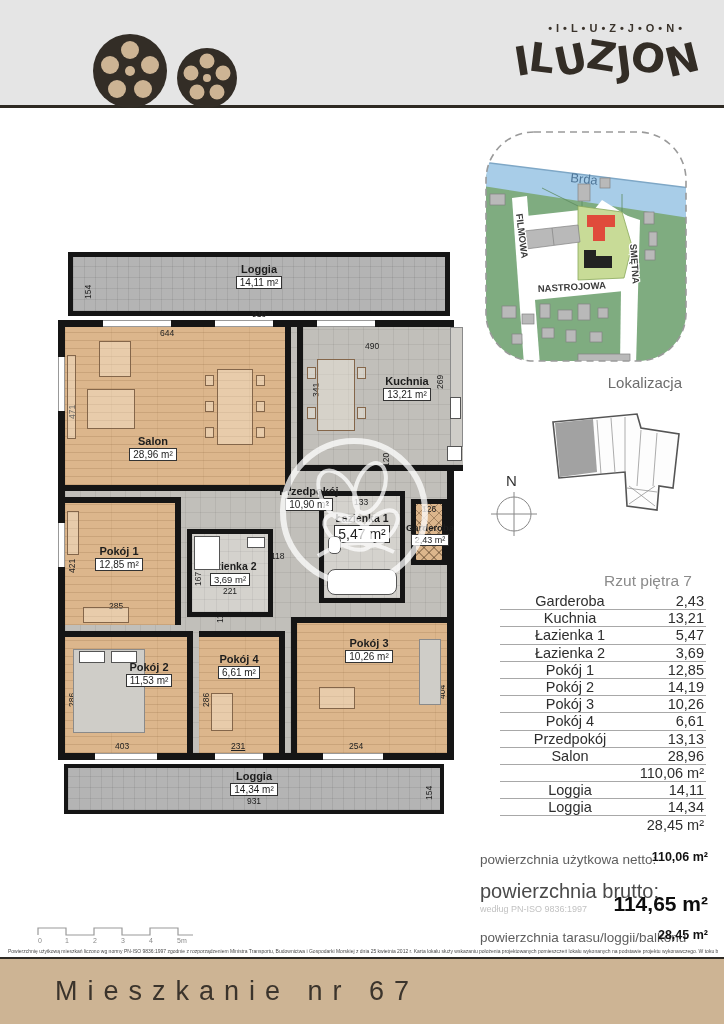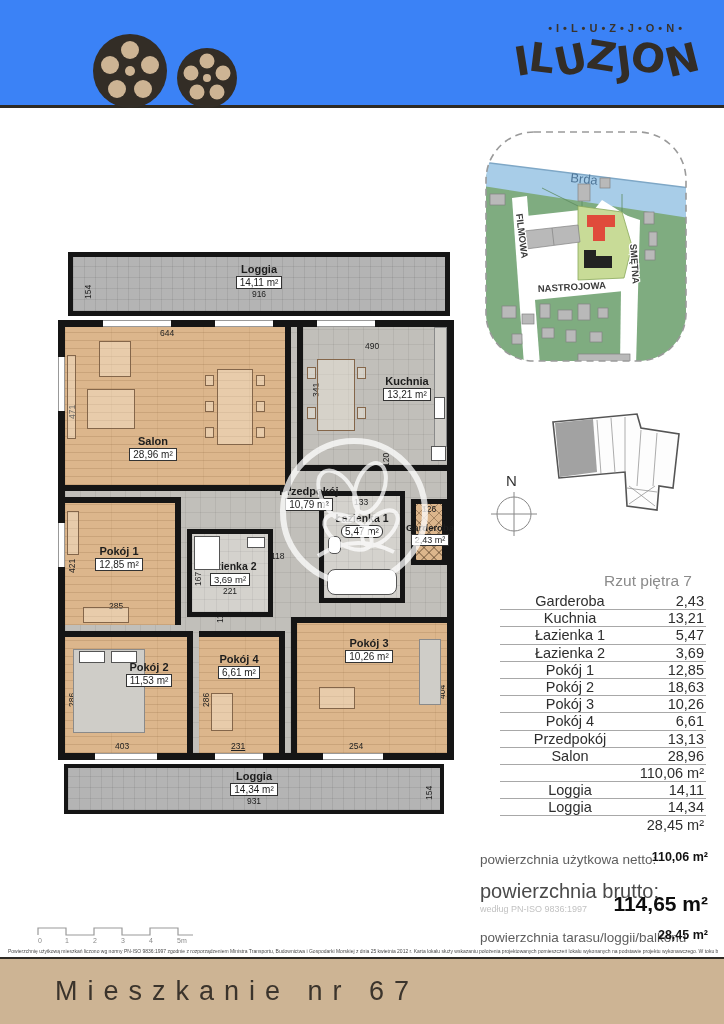--- a/index.html
+++ b/index.html
@@ -2,21 +2,21 @@
 <html><head>
 <meta charset="utf-8">
 <style>
   * { margin:0; padding:0; box-sizing:border-box; }
   html,body { background:#888; }
   body { font-family:"Liberation Sans", sans-serif; }
   .page { position:relative; width:724px; height:1024px; background:#ffffff; margin:0 auto; overflow:hidden; }
   .abs { position:absolute; }
 
   
-  .header { position:absolute; left:0; top:0; width:724px; height:108px; background:#3b82f6; border-bottom:3px solid #2e2a23; }
+  .header { position:absolute; left:0; top:0; width:724px; height:108px; background:#e5e5e5; border-bottom:3px solid #2e2a23; }
   .reels { position:absolute; left:85px; top:18px; }
   .brand-small { position:absolute; right:38px; top:22px; font-size:11px; letter-spacing:4px; color:#3a332b; font-weight:bold; }
   .brand-big { position:absolute; right:26px; top:38px; white-space:nowrap; }
   .brand-big span { display:inline-block; font-family:"DejaVu Sans", sans-serif; font-weight:bold; font-size:40px; color:#332d26; transform-origin:center; line-height:1; }
   .brand-big span:nth-child(1){ transform:rotate(-9deg) translateY(3px); }
   .brand-big span:nth-child(2){ transform:rotate(7deg); }
   .brand-big span:nth-child(3){ transform:rotate(-12deg) translateY(2px); }
   .brand-big span:nth-child(4){ transform:rotate(9deg) translateY(-2px); }
   .brand-big span:nth-child(5){ transform:rotate(-7deg) translateY(3px); }
   .brand-big span:nth-child(6){ transform:rotate(12deg); }
@@ -167,20 +167,21 @@
         <rect x="96" y="226" width="52" height="8"></rect>
       </g>
 
       <text x="88" y="54" font-size="13" fill="#4f7698" transform="rotate(6 88 54)">Brda</text>
       <text x="56" y="164" font-size="9.5" font-weight="bold" fill="#3a3a3a" stroke="#ffffff" stroke-width="2.4" paint-order="stroke" transform="rotate(-3 56 164)">NASTROJOWA</text>
       <text font-size="9.5" font-weight="bold" fill="#3a3a3a" stroke="#ffffff" stroke-width="2.4" paint-order="stroke" transform="translate(34 86) rotate(83)">FILMOWA</text>
       <text font-size="9.5" font-weight="bold" fill="#3a3a3a" stroke="#ffffff" stroke-width="2.4" paint-order="stroke" transform="translate(148 116) rotate(86)">SMĘTNA</text>
     </g>
     <rect x="4" y="4" width="200" height="229" rx="48" fill="none" stroke="#9a9a9a" stroke-width="1.6" stroke-dasharray="7 5"></rect>
   </svg>
+  <div class="map-caption">Lokalizacja</div>
 
   <svg class="compass" width="52" height="70" viewBox="0 0 52 70">
     <text x="18" y="14" font-size="15" fill="#333">N</text>
     <circle cx="26" cy="42" r="17" fill="none" stroke="#888" stroke-width="1"></circle>
     <line x1="26" y1="20" x2="26" y2="64" stroke="#888" stroke-width="1"></line>
     <line x1="3" y1="42" x2="49" y2="42" stroke="#888" stroke-width="1"></line>
   </svg>
 
   <svg class="overview" width="145" height="130" viewBox="0 0 145 130">
     <path d="M8,14 L92,6 L96,20 L134,26 L128,80 L114,78 L112,102 L82,98 L80,64 L14,70 Z" fill="#fdfdfd" stroke="#555" stroke-width="1.6"></path>
@@ -214,21 +215,21 @@
     <div class="ft-row">
         <span class="lbl">Łazienka 2</span>
         <span class="val">3,69</span>
       </div>
     <div class="ft-row">
         <span class="lbl">Pokój 1</span>
         <span class="val">12,85</span>
       </div>
     <div class="ft-row">
         <span class="lbl">Pokój 2</span>
-        <span class="val">18,63</span>
+        <span class="val">14,19</span>
       </div>
     <div class="ft-row">
         <span class="lbl">Pokój 3</span>
         <span class="val">10,26</span>
       </div>
     <div class="ft-row">
         <span class="lbl">Pokój 4</span>
         <span class="val">6,61</span>
       </div>
     <div class="ft-row">
@@ -271,21 +272,21 @@
     </div>
   </div>
 
   <div class="plan">
 
     <div class="abs loggia-bg" style="left:18px;top:24px;width:382px;height:64px;border:5px solid #151515;">
       <div class="dim v" style="left:10px;top:42px;">154</div>
       <div class="lab" style="margin-top:6px;">
         <div class="room-name">Loggia</div>
         <span class="area-box">14,11 m²</span>
-        <div class="dim" style="position:static;">916</div>
+        <div class="dim" style="position:static;margin-top:20px;">916</div>
       </div>
     </div>
 
     <div class="abs tile" style="left:8px;top:92px;width:396px;height:440px;border:7px solid #151515;">
 
       <div class="abs wood" style="left:0;top:0;width:226px;height:164px;border-right:6px solid #151515;border-bottom:6px solid #151515;">
         <div class="dim" style="left:95px;top:1px;">644</div>
         <div class="dim v" style="left:2px;top:92px;">471</div>
         <div class="furn" style="left:2px;top:28px;width:9px;height:84px;"></div>
         <div class="furn" style="left:34px;top:14px;width:32px;height:36px;"></div>
@@ -296,41 +297,41 @@
         <div class="furn" style="left:140px;top:100px;width:9px;height:11px;"></div>
         <div class="furn" style="left:191px;top:48px;width:9px;height:11px;"></div>
         <div class="furn" style="left:191px;top:74px;width:9px;height:11px;"></div>
         <div class="furn" style="left:191px;top:100px;width:9px;height:11px;"></div>
         <div class="lab abs" style="left:48px;top:108px;width:80px;">
           <div class="room-name">Salon</div>
           <span class="area-box">28,96 m²</span>
         </div>
       </div>
 
-      <div class="abs tile" style="left:232px;top:0;width:150px;height:144px;border-left:6px solid #151515;border-bottom:6px solid #151515;">
+      <div class="abs tile" style="left:232px;top:0;width:166px;height:144px;border-left:6px solid #151515;border-bottom:6px solid #151515;">
         <div class="dim" style="left:62px;top:14px;">490</div>
         <div class="dim v" style="left:8px;top:70px;">341</div>
         <div class="dim v" style="left:132px;top:62px;">269</div>
         <div class="furn gray" style="right:0;top:0;width:13px;height:120px;"></div>
         <div class="furn white" style="right:2px;top:70px;width:11px;height:22px;"></div>
         <div class="furn white" style="right:1px;bottom:4px;width:15px;height:15px;"></div>
         <div class="furn" style="left:14px;top:32px;width:38px;height:72px;"></div>
         <div class="furn" style="left:4px;top:40px;width:9px;height:12px;"></div>
         <div class="furn" style="left:4px;top:80px;width:9px;height:12px;"></div>
         <div class="furn" style="left:54px;top:40px;width:9px;height:12px;"></div>
         <div class="furn" style="left:54px;top:80px;width:9px;height:12px;"></div>
         <div class="lab abs" style="left:64px;top:48px;width:80px;">
           <div class="room-name">Kuchnia</div>
           <span class="area-box">13,21 m²</span>
         </div>
       </div>
 
       <div class="lab abs" style="left:196px;top:158px;width:96px;z-index:2;">
         <div class="room-name">Przedpokój</div>
-        <span class="area-box">10,79 m²</span>
+        <span class="area-box">10,90 m²</span>
       </div>
       <div class="dim" style="left:206px;top:224px;">118</div>
       <div class="dim v" style="left:150px;top:296px;">118</div>
       <div class="dim v" style="left:316px;top:140px;">120</div>
 
       <div class="abs wood" style="left:0;top:170px;width:116px;height:128px;border-top:6px solid #151515;border-right:6px solid #151515;">
         <div class="dim v" style="left:2px;top:70px;">421</div>
         <div class="dim" style="left:44px;bottom:14px;">285</div>
         <div class="furn" style="left:2px;top:8px;width:12px;height:44px;"></div>
         <div class="furn" style="left:18px;bottom:2px;width:46px;height:16px;"></div>
@@ -348,21 +349,21 @@
           <div class="room-name" style="font-size:10.5px;">Łazienka 2</div>
           <span class="area-box" style="font-size:9.5px;">3,69 m²</span>
           <div class="dim" style="position:static;">221</div>
         </div>
       </div>
 
       <div class="abs tile-light" style="left:254px;top:164px;width:86px;height:112px;border:5px solid #151515;">
         <div class="dim" style="left:30px;top:1px;">133</div>
         <div class="lab" style="margin-top:16px;">
           <div class="room-name" style="font-size:10.5px;">Łazienka 1</div>
-          <span class="area-box" style="font-size:10px;border-radius:6px;">5,47 m²</span>
+          <span class="area-box" style="font-size:14px;">5,47 m²</span>
         </div>
         <div class="furn white" style="left:3px;bottom:3px;width:70px;height:26px;border-radius:8px;"></div>
         <div class="furn white" style="left:4px;top:40px;width:13px;height:18px;border-radius:5px;"></div>
       </div>
 
       <div class="abs wood hatch" style="left:346px;top:172px;width:36px;height:66px;border:5px solid #151515;">
         <div class="dim" style="left:6px;top:0px;">126</div>
         <div class="lab abs" style="left:-26px;top:18px;width:80px;z-index:3;">
           <div class="room-name" style="font-size:9.5px;">Garderoba</div>
           <span class="area-box" style="font-size:9px;">2,43 m²</span>

